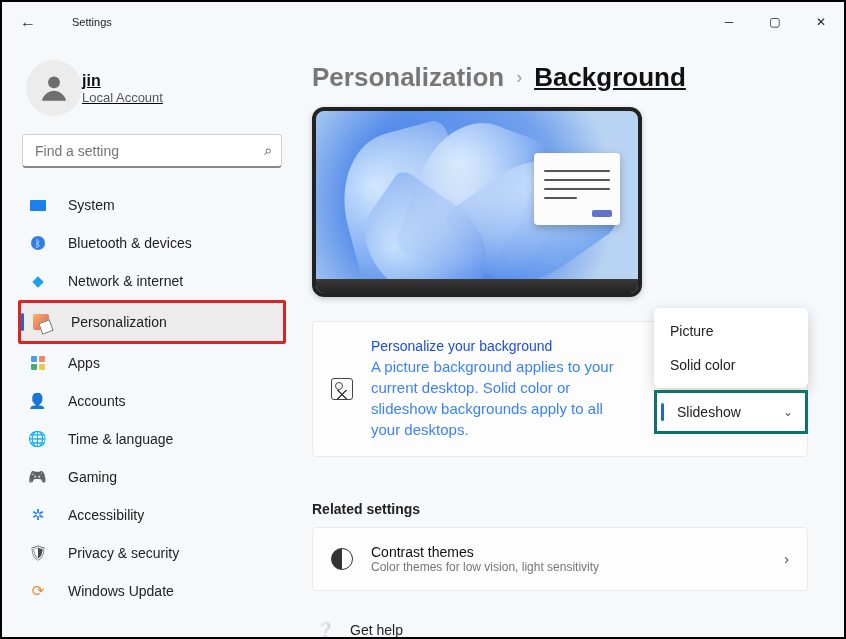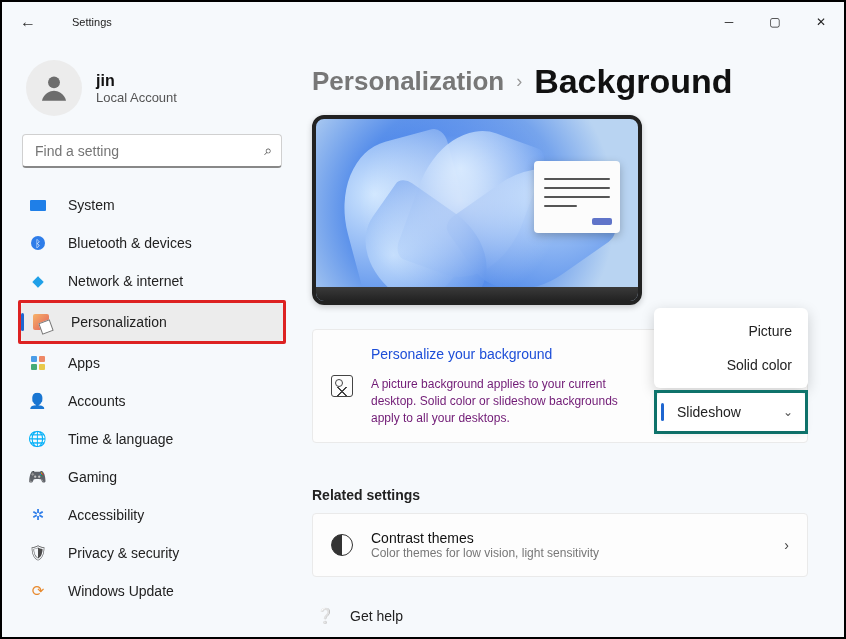--- a/index.html
+++ b/index.html
@@ -10,21 +10,21 @@
   .titlebar { height: 40px; display: flex; align-items: center; }
   .back { width: 40px; text-align: center; font-size: 16px; color: #333; cursor: pointer; margin-left: 6px;}
   .title { font-size: 11px; color: #222; margin-left: 24px; }
   .winbtns { margin-left: auto; display: flex; }
   .winbtn { width: 46px; height: 30px; display:flex; align-items:center; justify-content:center; font-size:12px; color:#222; cursor:pointer; }
 
   .app { display: flex; height: calc(100% - 40px); }
 
   
   .sidebar { width: 300px; padding: 10px 16px 10px 16px; }
-  .profile { display:flex; align-items:center; gap: 14px; margin: 8px 4px 18px 8px;}
+  .profile { display:flex; align-items:center; margin: 8px 4px 18px 8px; text-decoration: underline;}
   .avatar { width: 56px; height:56px; border-radius:50%; background:#ececec; display:flex; align-items:center; justify-content:center; }
   .avatar svg { width:34px; height:34px; fill:#6d6d6d; }
   .pname { font-size:16px; font-weight:600; color:#111;}
   .pacc { font-size:13px; color:#555;}
   .searchwrap { position:relative; margin: 0 4px 18px 4px; }
   .search { width:100%; height:34px; border:1px solid #d0d0d0; border-bottom:2px solid #888; border-radius:4px; background:#fff; padding: 0 34px 0 12px; font-size:14px; color:#333;}
   .searchicon { position:absolute; right:10px; top:8px; font-size:14px; color:#555;}
   .nav { list-style:none; }
   .nav li { height:38px; display:flex; align-items:center; gap:20px; padding: 0 10px; border-radius:4px; font-size:14px; color:#222; cursor:pointer; position:relative;}
   .nav li .nicon { width:20px; height:20px; display:flex; align-items:center; justify-content:center; font-size:15px;}
@@ -46,44 +46,44 @@
   .ic-game { color:#6a6a6a; }
   .ic-a11y { color:#2e7de9; }
   .ic-priv { color:#4a4a4a; }
   .ic-upd { color:#e88a2e; }
 
   
   .main { flex:1; padding: 20px 36px 10px 10px; overflow:hidden; }
   .bc { display:flex; align-items:center; gap:12px; margin-bottom:14px;}
   .bc .lvl1 { font-size:26px; font-weight:600; color:#777; cursor:pointer;}
   .bc .sep { font-size:18px; color:#999;}
-  .bc .lvl2 { font-size:34px; font-weight:600; color:#111;}
+  .bc .lvl2 { font-size:26px; font-weight:600; color:#111;text-decoration:underline;}
   .preview { width:330px; height:190px; border:4px solid #222; border-radius:12px; overflow:hidden; position:relative; background: radial-gradient(circle at 40% 50%, #6db4ff 0%, #3c7be8 35%, #b9d4f2 80%); box-shadow:0 2px 6px rgba(0,0,0,.2);}
   .bloom { position:absolute; inset:0; }
   .petal { position:absolute; background: radial-gradient(circle at 30% 30%, #cfe6ff, #3b7ae6); border-radius: 50% 10% 50% 10%; }
   .p1{width:120px;height:160px;left:30px;top:20px;transform:rotate(-15deg);}
   .p2{width:110px;height:150px;left:100px;top:10px;transform:rotate(20deg);opacity:.9;}
   .p3{width:110px;height:140px;left:160px;top:40px;transform:rotate(55deg);opacity:.85;}
   .p4{width:100px;height:130px;left:60px;top:70px;transform:rotate(-55deg);opacity:.8;}
   .glass{position:absolute;inset:0;background:radial-gradient(circle at 45% 45%, rgba(255,255,255,.5), transparent 50%);}
   .pwin { position:absolute; right:18px; top:42px; width:86px; height:72px; background:#fcfcfc; border-radius:4px; box-shadow:0 3px 8px rgba(0,0,0,.25); padding:10px 10px;}
   .pwin .line{height:2px;background:#555;margin:7px 0;border-radius:1px;}
   .pwin .line.short{width:50%;}
   .pwin .btn{position:absolute;right:8px;bottom:8px;width:20px;height:7px;background:#6074c9;border-radius:2px;}
   .ptask{position:absolute;bottom:0;left:0;right:0;height:14px;background:linear-gradient(#3a3a3a,#222);}
 
   .card { background:#fdfdfd; border:1px solid #eaeaea; border-radius:4px; padding:16px 18px; display:flex; align-items:center; gap:18px; margin-top:24px; position:relative;}
   .cardicon { width:22px;height:22px;border:1.5px solid #444;border-radius:3px;display:flex;align-items:flex-end;justify-content:flex-start;position:relative;}
   .cardicon::before{content:"";position:absolute;top:3px;left:3px;width:6px;height:6px;border-radius:50%;border:1.5px solid #444;}
   .cardicon::after{content:"";position:absolute;bottom:0;left:0;right:0;height:9px;background:linear-gradient(135deg,transparent 45%,#444 46%,#444 54%,transparent 55%),linear-gradient(45deg,transparent 45%,#444 46%,#444 54%,transparent 55%);border-bottom-left-radius:2px;border-bottom-right-radius:2px;}
   .cardtext .ct{font-size:14px;color:#1d4ed8;font-weight:500;}
-  .cardtext .cd{font-size:12px;color:#701a75;line-height:1.4;margin-top:14px;max-width:250px;}
+  .cardtext .cd{font-size:15px;color:#3b82f6;line-height:1.4;margin-top:2px;max-width:250px;}
 
   .dropdown-pop { position:absolute; right: 36px; top: 266px; width:154px; }
-  .ddmenu { background:#fff; border-radius:6px; box-shadow:0 4px 14px rgba(0,0,0,.18); padding:6px 0;text-align:right; }
+  .ddmenu { background:#fff; border-radius:6px; box-shadow:0 4px 14px rgba(0,0,0,.18); padding:6px 0; }
   .ddopt { padding:9px 16px; font-size:14px; color:#222; cursor:pointer; }
   .ddhl { border:3px solid #0f766e; margin-top:2px; }
   .ddsel { background:#fff; height:38px; display:flex; align-items:center; padding:0 12px; font-size:14px; color:#222; position:relative; border-radius:4px; box-shadow:0 2px 8px rgba(0,0,0,.1);}
   .ddsel::before{content:"";position:absolute;left:4px;top:10px;bottom:10px;width:3px;background:#1f66d0;border-radius:2px;}
   .ddsel .chev{margin-left:auto;font-size:12px;color:#555;}
 
   .section-h { font-size:14px; font-weight:600; color:#222; margin-top:44px; margin-bottom:10px;}
   .card2 { background:#fdfdfd; border:1px solid #eaeaea; border-radius:4px; padding:16px 18px; display:flex; align-items:center; gap:18px; cursor:pointer;}
   .contrasticon{width:22px;height:22px;border:1.5px solid #333;border-radius:50%;background:linear-gradient(90deg,#333 50%,transparent 50%);}
   .card2 .chev{margin-left:auto;font-size:14px;color:#444;}

